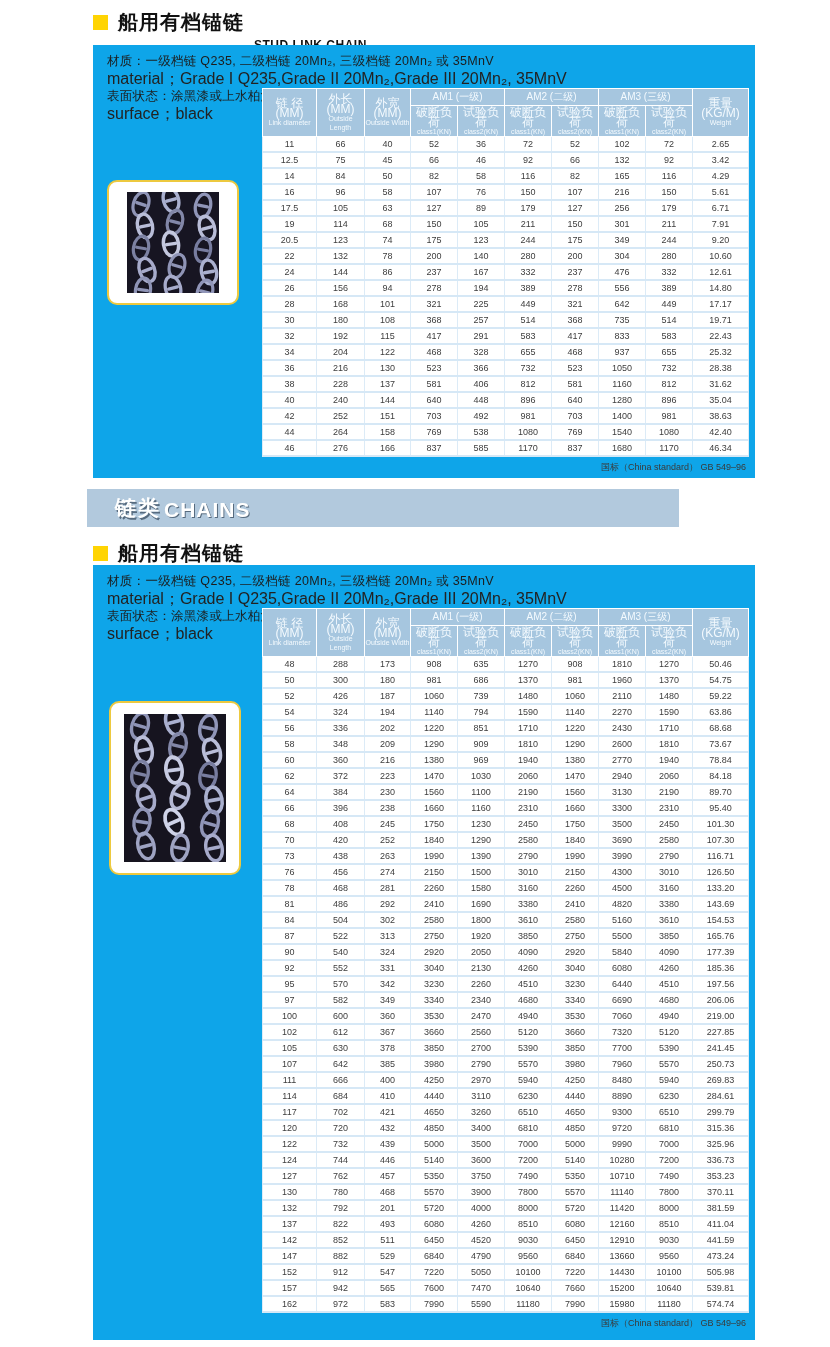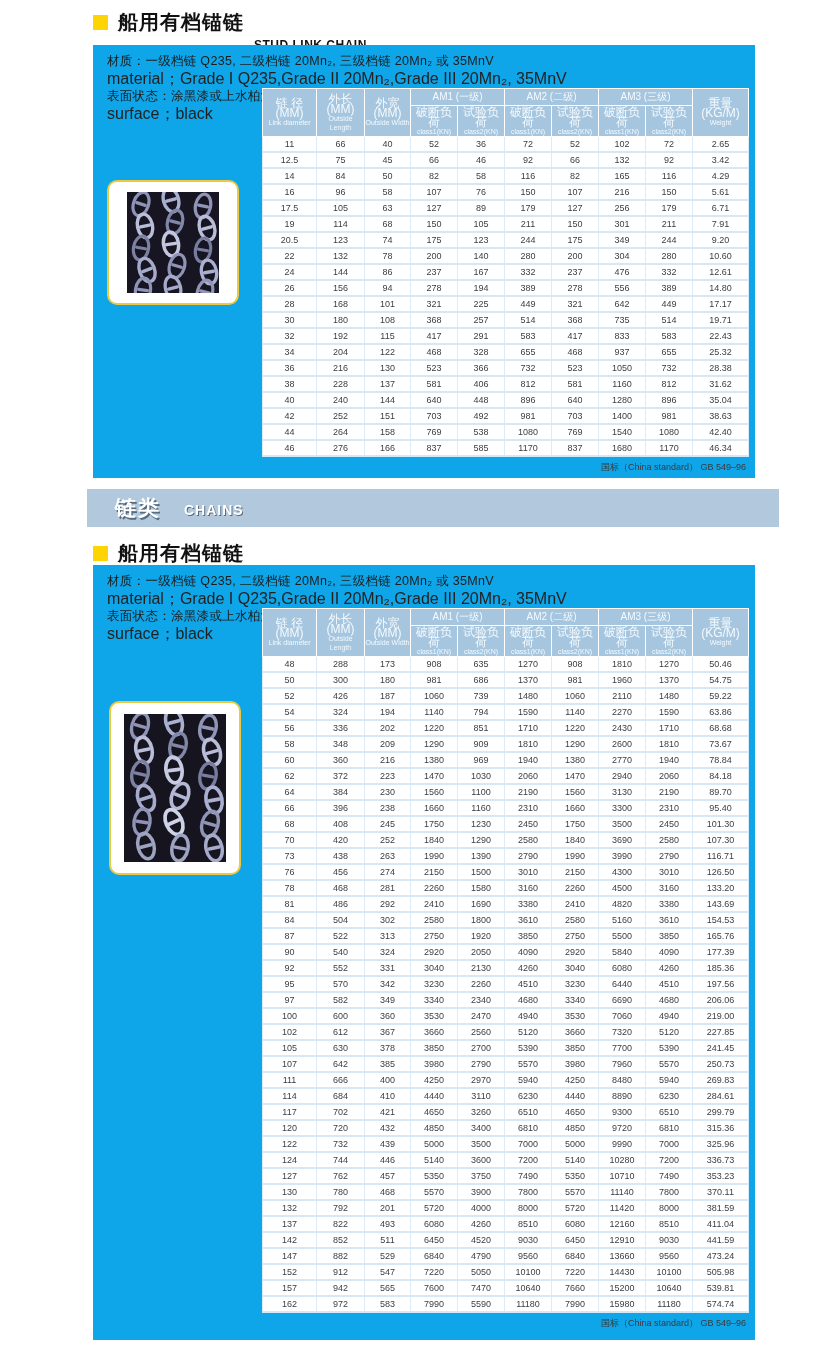--- a/index.html
+++ b/index.html
@@ -33,25 +33,25 @@
   .spec-table th{background:#a6c6df;color:#f4fafe;border:1px solid #ffffff;font-weight:normal;padding:0;vertical-align:middle;}
   .spec-table tr.grp-row th.grp{height:16px;font-size:10px;line-height:10px;}
   .spec-table tr.sub-row th{height:30px;}
   .th-zh{display:block;font-size:12px;line-height:10px;}
   .th-en{display:block;font-size:7px;line-height:9px;}
   .spec-table td{background:#ffffff;text-align:center;font-size:9px;line-height:14px;color:#3d3d3d;
                  padding:0;border-left:1px solid #dcebf7;border-right:1px solid #dcebf7;border-bottom:2px solid #d6e8f6;}
   .std-note{margin-top:4px;text-align:right;font-size:9px;color:#3a3a3a;padding-right:2px;}
 
   
-  .banner{position:absolute;left:87px;top:489px;width:692px;height:38px;background:#b2c9dd;
-          display:flex;align-items:center;padding-left:28px;box-sizing:border-box;gap:23px;}
+  .banner{position:absolute;left:87px;top:489px;width:592px;height:38px;background:#b2c9dd;
+          display:flex;align-items:center;padding-left:28px;box-sizing:border-box;gap:3px;}
   .banner .bz{font-size:21px;font-weight:bold;color:#ffffff;letter-spacing:2px;
               text-shadow:1.5px 1.5px 0 rgba(70,90,110,.85);}
-  .banner .be{font-size:14px;font-weight:bold;color:#ffffff;letter-spacing:1px;
+  .banner .be{font-size:21px;font-weight:bold;color:#ffffff;letter-spacing:1px;
               text-shadow:1px 1px 0 rgba(70,90,110,.85);margin-top:4px;}
 </style>
 </head>
 <body>
 
 <div class="page">
 
   <div class="sec-header" style="top:13px;">
     <span class="bullet"></span>
     <span class="title-zh">船用有档锚链</span>

